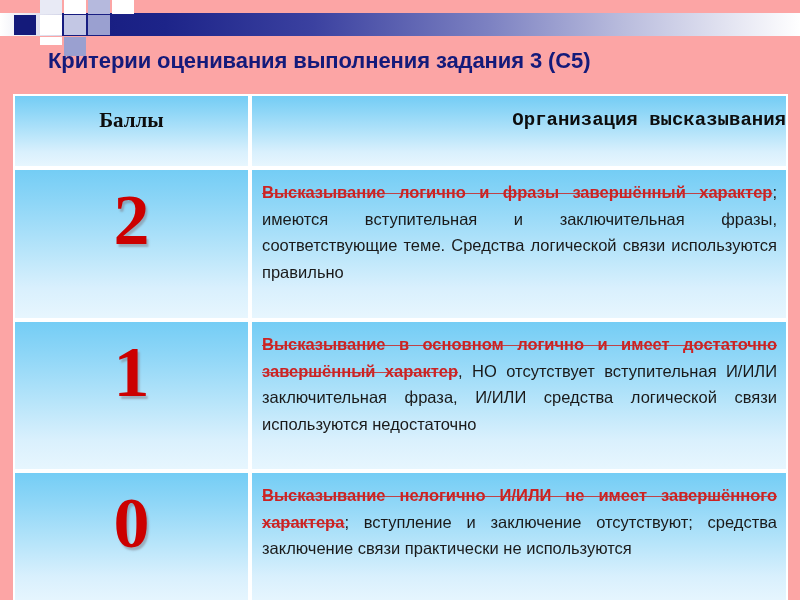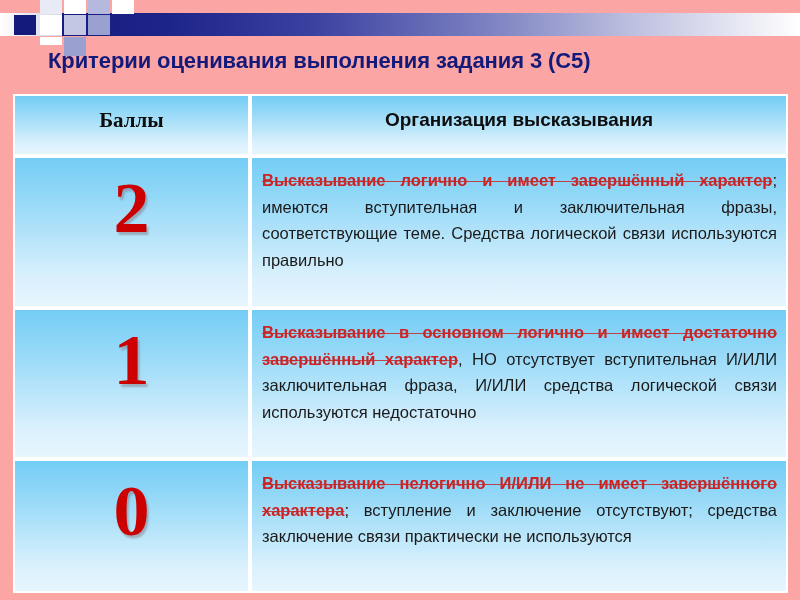--- a/index.html
+++ b/index.html
@@ -83,35 +83,35 @@
   .cell-bg {
     background: linear-gradient(to bottom, #74cdf5 0%, #8ed6f7 22%, #b8e5fa 55%, #d9f0fd 80%, #e7f6fe 100%);
     height: 100%;
     width: 100%;
     box-sizing: border-box;
   }
   .col-score { width: 237px; }
   .col-desc  { width: 538px; }
 
   
-  .hdr-cell { height: 58px; }
+  .hdr-cell { height: 70px; }
   .hdr-score-text {
     font-family: "Liberation Serif", serif;
     font-size: 21px;
     font-weight: bold;
     color: #0d0d0d;
     text-align: center;
     padding-top: 12px;
   }
   .hdr-desc-text {
-    font-family: Liberation Sans, sans-serif;
+    font-family: Liberation Mono, monospace;
     font-size: 19px;
     font-weight: bold;
     color: #0d0d0d;
-    text-align: center;
+    text-align: right;
     padding-top: 13px;
   }
 
   
   .score-cell { text-align: center; }
   .score-digit {
     font-family: "Liberation Serif", serif;
     font-size: 72px;
     font-weight: bold;
     color: #cc0000;
@@ -186,21 +186,21 @@
         </tr>
 
         <tr class="r1">
           <td class="score-cell">
             <div class="cell-bg">
               <div class="score-digit">2</div>
             </div>
           </td>
           <td>
             <div class="cell-bg">
-              <div class="desc"><span class="hl">Высказывание логично и имеет завершённый характер</span><span>; имеются вступительная и заключительная фразы, соответствующие теме. Средства логической связи используются правильно</span></div>
+              <div class="desc"><span class="hl">Высказывание логично и фразы завершённый характер</span><span>; имеются вступительная и заключительная фразы, соответствующие теме. Средства логической связи используются правильно</span></div>
             </div>
           </td>
         </tr>
 
         <tr class="r2">
           <td class="score-cell">
             <div class="cell-bg">
               <div class="score-digit">1</div>
             </div>
           </td>

